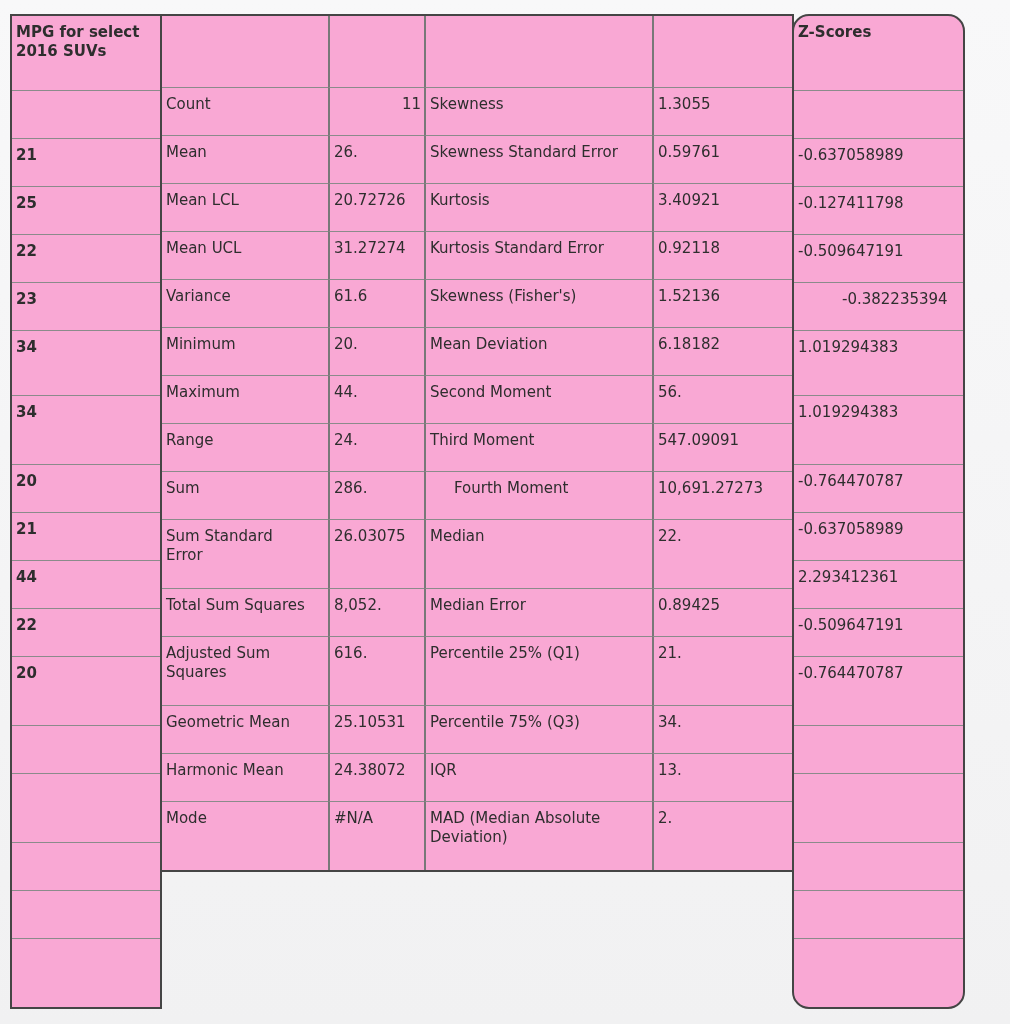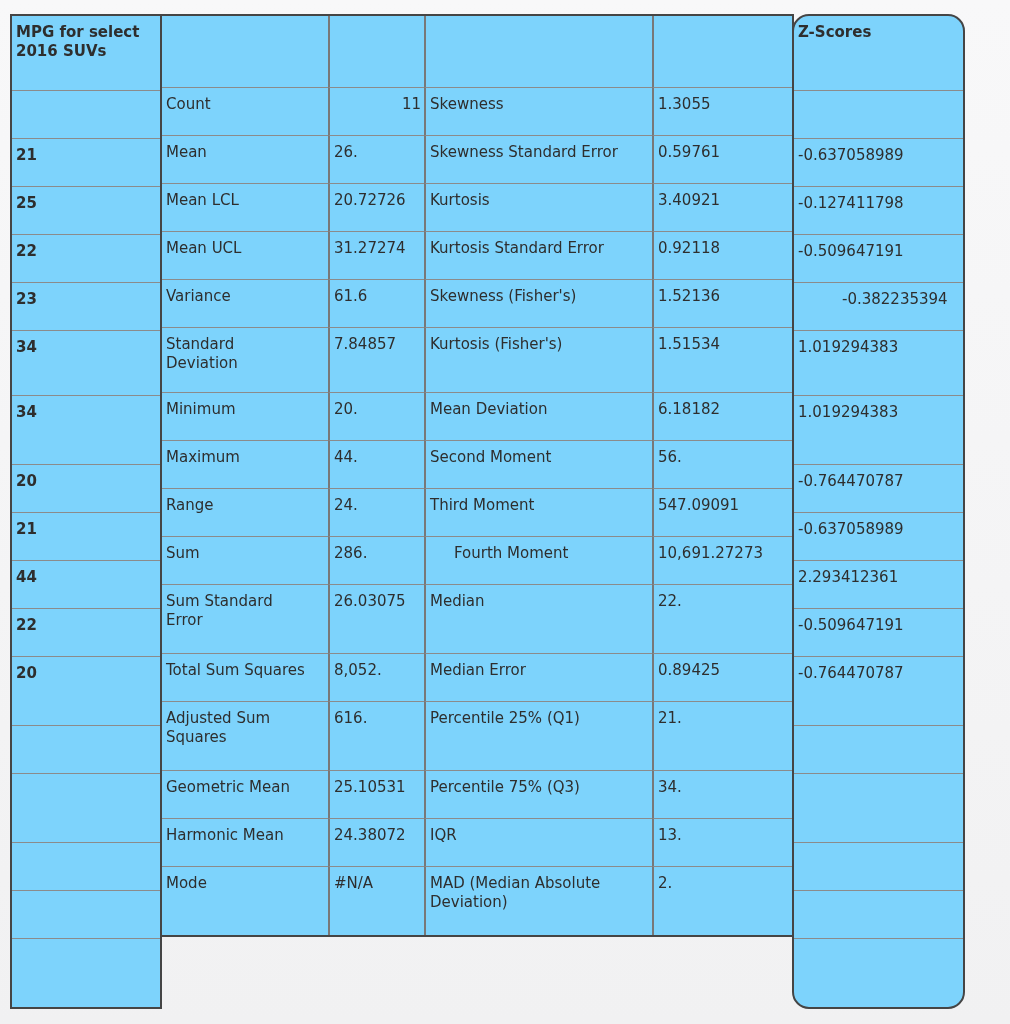--- a/index.html
+++ b/index.html
@@ -15,21 +15,21 @@
   }
   .stage {
     position: relative;
     width: 1010px;
     height: 1024px;
   }
   .twrap {
     position: absolute;
     top: 14px;
     border: 2px solid #454545;
-    background: #7dd3fc;
+    background: #f9a8d4;
   }
   #wrapA { left: 10px; }
   #wrapB { left: 160px; }
   #wrapC { left: 792px; border-radius: 17px; }
 
   table {
     border-collapse: separate;
     border-spacing: 0;
     table-layout: fixed;
   }
@@ -172,27 +172,20 @@
             <td style="height: 48px;">Kurtosis Standard Error</td>
             <td style="height: 48px;">0.92118</td>
           </tr>
           <tr>
             <td style="height: 48px;">Variance</td>
             <td style="height: 48px;">61.6</td>
             <td style="height: 48px;">Skewness (Fisher's)</td>
             <td style="height: 48px;">1.52136</td>
           </tr>
           <tr>
-            <td style="height: 65px;">Standard
-Deviation</td>
-            <td style="height: 65px;">7.84857</td>
-            <td style="height: 65px;">Kurtosis (Fisher's)</td>
-            <td style="height: 65px;">1.51534</td>
-          </tr>
-          <tr>
             <td style="height: 48px;">Minimum</td>
             <td style="height: 48px;">20.</td>
             <td style="height: 48px;">Mean Deviation</td>
             <td style="height: 48px;">6.18182</td>
           </tr>
           <tr>
             <td style="height: 48px;">Maximum</td>
             <td style="height: 48px;">44.</td>
             <td style="height: 48px;">Second Moment</td>
             <td style="height: 48px;">56.</td>

